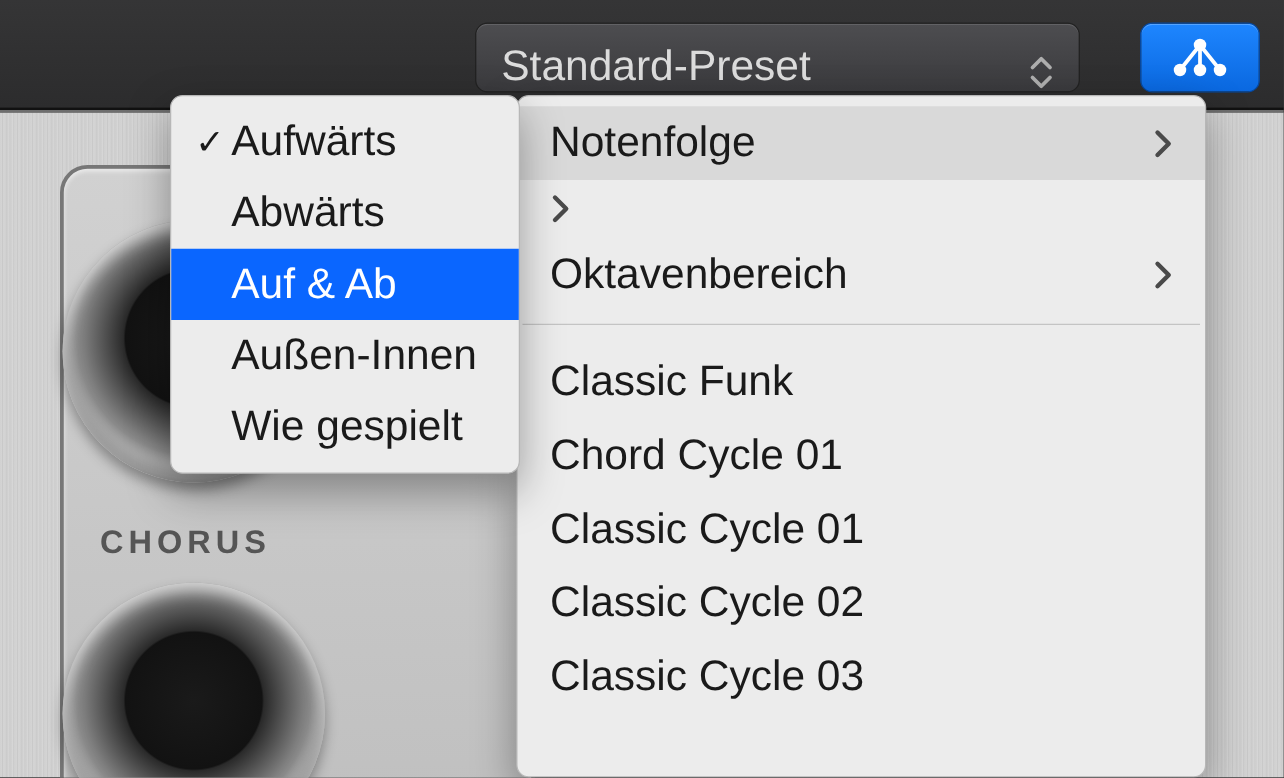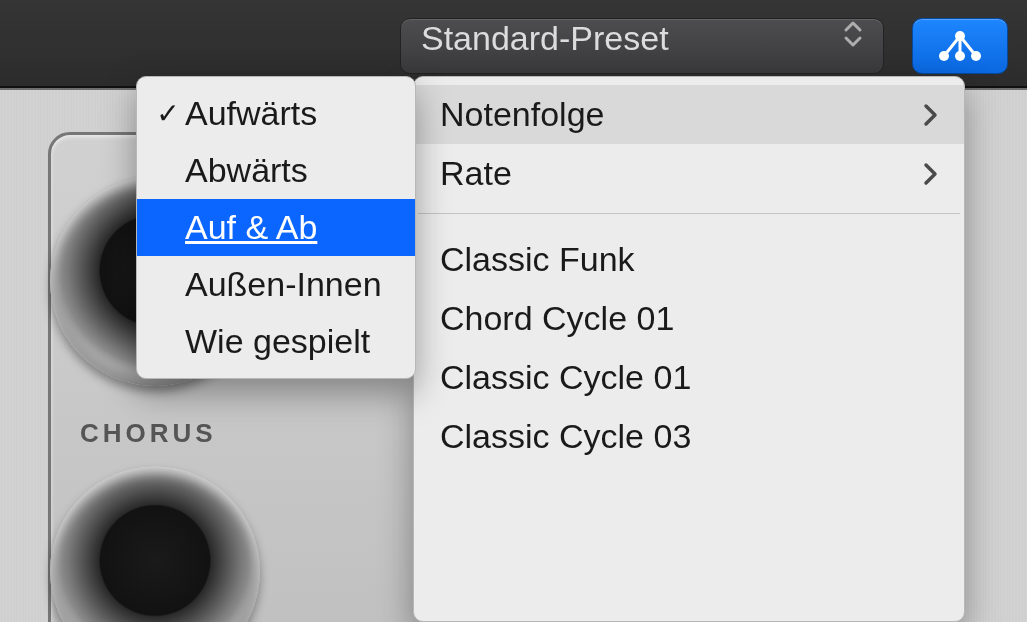--- a/index.html
+++ b/index.html
@@ -41,26 +41,26 @@
   .knob-label {
     position: absolute;
     left: 80px; top: 328px;
     font-size: 26px; font-weight: 600; color: #555; letter-spacing: 4px;
     text-transform: uppercase;
   }
 
   
   .preset-select {
     position: absolute;
-    left: 400px; top: 18px; width: 484px; height: 56px;
+    left: 380px; top: 18px; width: 484px; height: 56px;
     background: linear-gradient(#4d4d50,#3a3a3d);
     border: 1px solid #222; border-radius: 10px;
     box-shadow: inset 0 1px 0 rgba(255,255,255,.12);
     color: #dcdcdc; font-size: 34px;
-    display: flex; align-items: flex-start; padding: 0 20px;
+    display: flex; align-items: flex-end; padding: 0 20px;
     cursor: pointer;
   }
   .preset-select .spacer { flex: 1; }
   .preset-select svg { flex: 0 0 auto; }
 
   .share-btn {
     position: absolute;
     left: 912px; top: 18px; width: 96px; height: 56px;
     background: linear-gradient(#1e86ff,#0a68e0);
     border: 1px solid #0548a0; border-radius: 10px;
@@ -104,21 +104,21 @@
     padding: 8px 0;
     font-size: 34px;
     color: #1a1a1a;
     z-index: 5;
   }
   .menu-sub .row {
     display: flex; align-items: center;
     padding: 9px 20px 9px 14px;
     cursor: pointer;
   }
-  .menu-sub .row.selected { background: #0a66ff; color: #fff; text-decoration: underline; }
+  .menu-sub .row.selected { background: #0a66ff; color: #fff; }
   .menu-sub .check {
     width: 34px; flex: 0 0 34px; text-align: center; font-size: 28px;
   }
   .menu-sub .label { flex: 1; white-space: nowrap; }
 
   .chevron { flex: 0 0 auto; }
 </style>
 </head>
 <body>
 
@@ -150,34 +150,42 @@
 </div>
 
 <div class="menu-main" id="menu-main">
     <div class="row hover">
       <span class="label">Notenfolge</span>
       <svg class="chevron" width="16" height="26" viewBox="0 0 16 26">
         <path d="M4 4 L13 13 L4 22" stroke="#4a4a4a" stroke-width="3.5" fill="none" stroke-linecap="round" stroke-linejoin="round"></path>
       </svg>
     </div>
     <div class="row">
-      <span class="label">Rate</span>
       <svg class="chevron" width="16" height="26" viewBox="0 0 16 26">
         <path d="M4 4 L13 13 L4 22" stroke="#4a4a4a" stroke-width="3.5" fill="none" stroke-linecap="round" stroke-linejoin="round"></path>
       </svg>
     </div>
+    <div class="row">
+      <span class="label">Oktavenbereich</span>
+      <svg class="chevron" width="16" height="26" viewBox="0 0 16 26">
+        <path d="M4 4 L13 13 L4 22" stroke="#4a4a4a" stroke-width="3.5" fill="none" stroke-linecap="round" stroke-linejoin="round"></path>
+      </svg>
+    </div>
     <div class="sep"></div>
     <div class="row">
       <span class="label">Classic Funk</span>
     </div>
     <div class="row">
       <span class="label">Chord Cycle 01</span>
     </div>
     <div class="row">
       <span class="label">Classic Cycle 01</span>
+    </div>
+    <div class="row">
+      <span class="label">Classic Cycle 02</span>
     </div>
     <div class="row">
       <span class="label">Classic Cycle 03</span>
     </div>
   </div>
 
 <div class="menu-sub" id="menu-sub">
     <div class="row">
       <span class="check">✓</span>
       <span class="label">Aufwärts</span>

